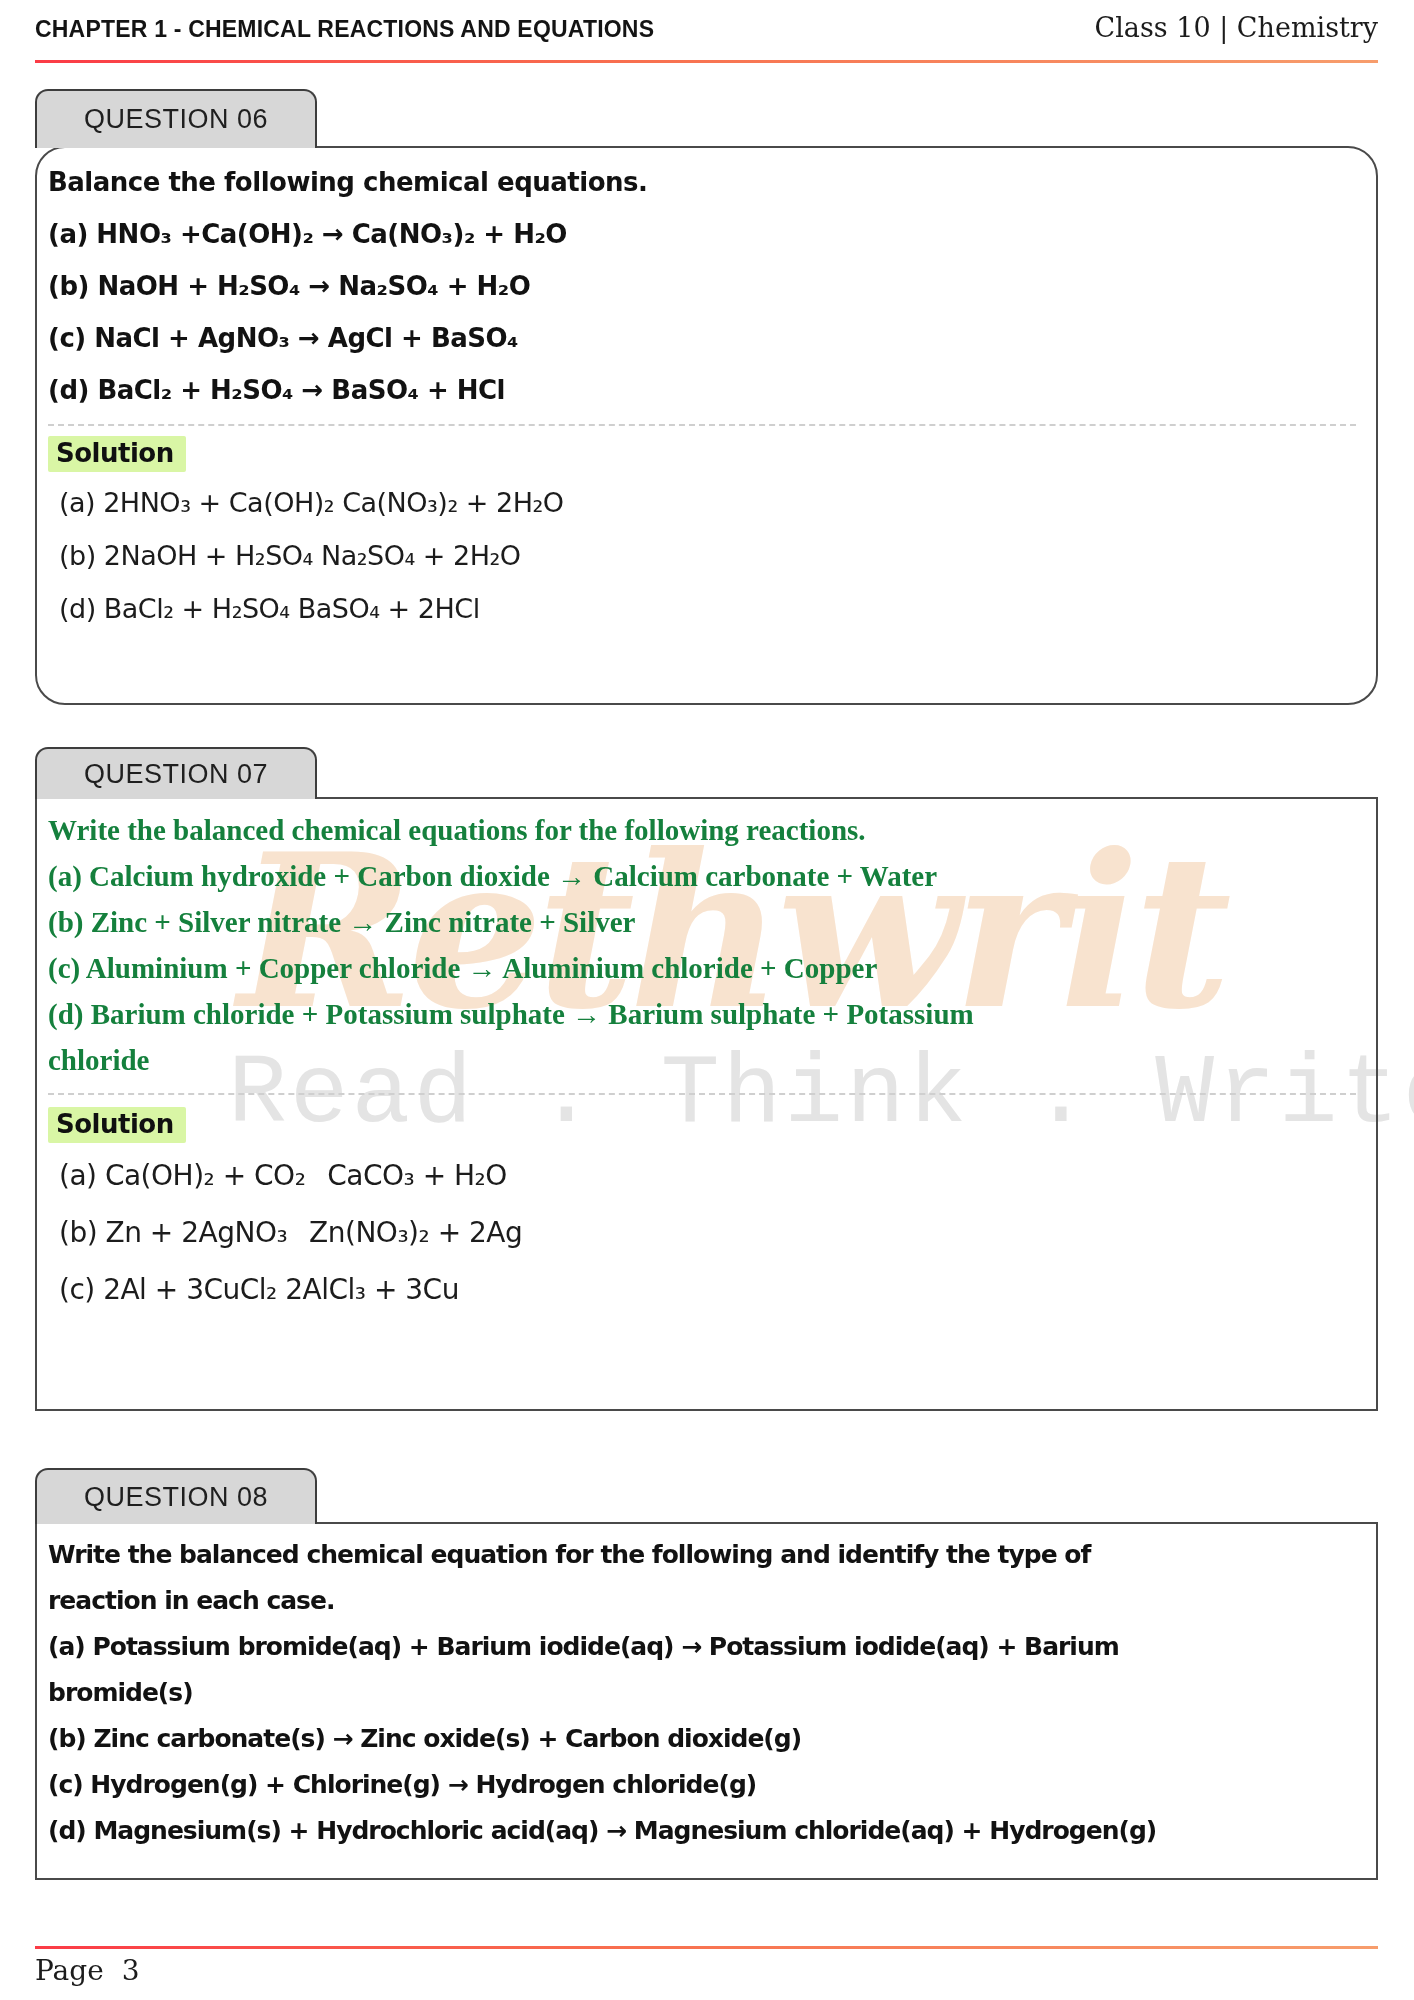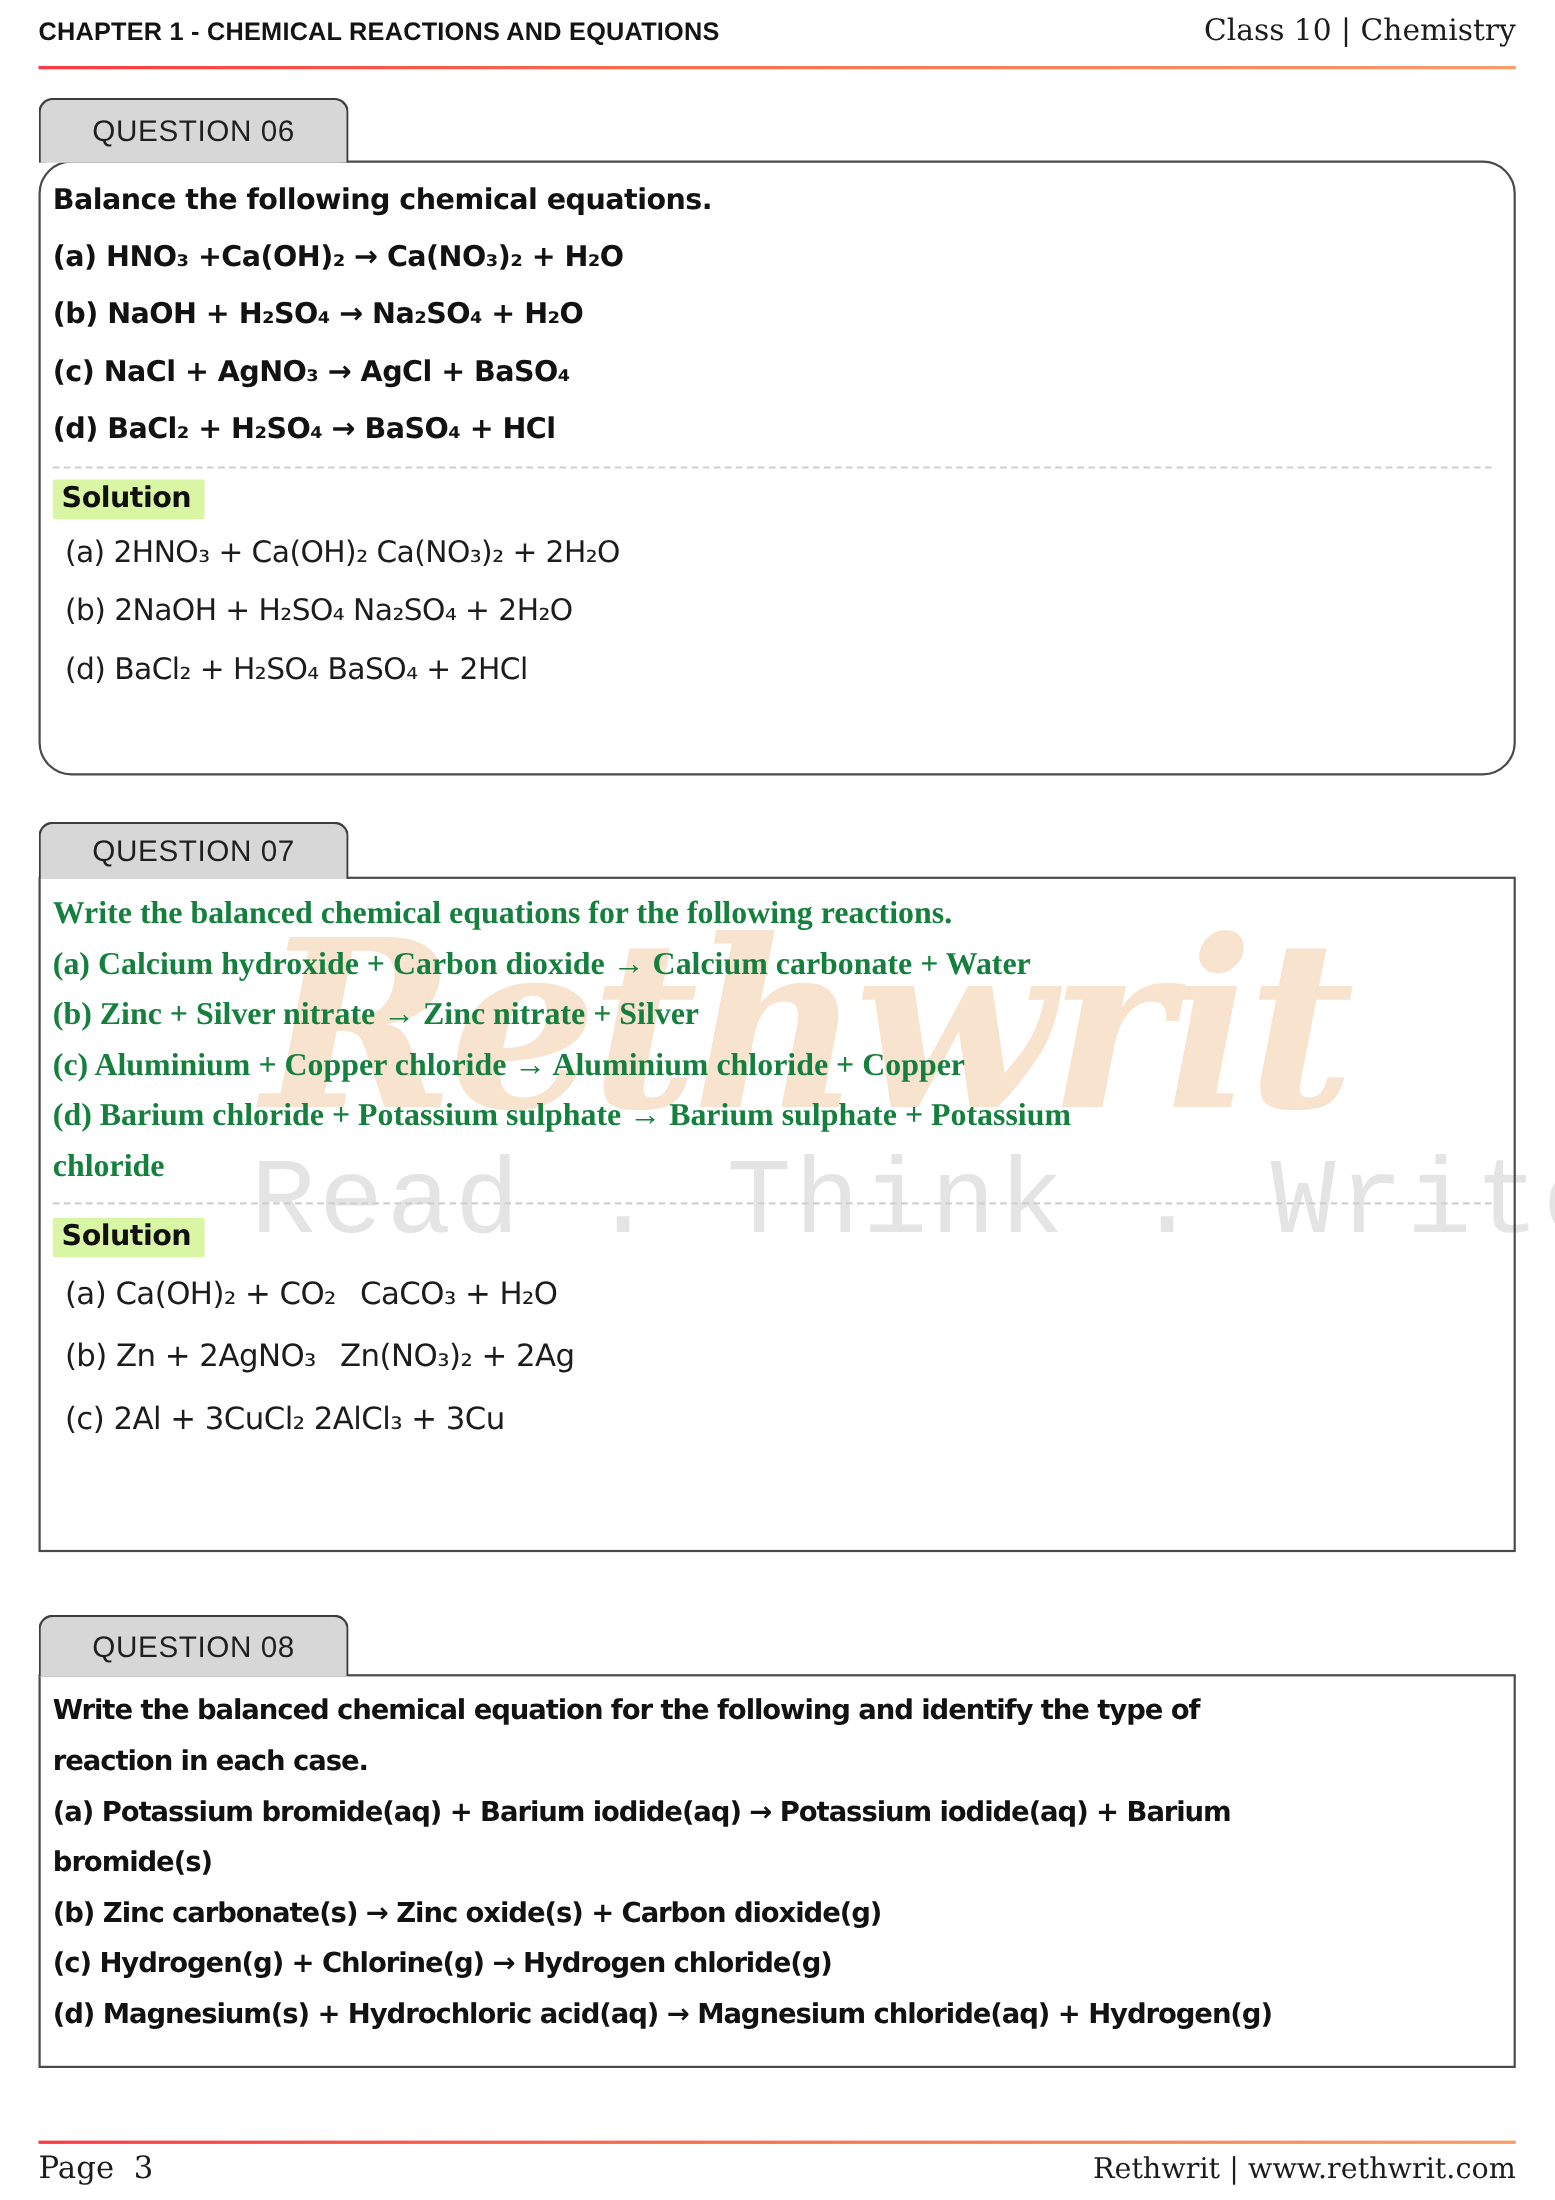--- a/index.html
+++ b/index.html
@@ -212,14 +212,13 @@
 bromide(s)</div>
     <div class="qline sans-q">(b) Zinc carbonate(s) → Zinc oxide(s) + Carbon dioxide(g)</div>
     <div class="qline sans-q">(c) Hydrogen(g) + Chlorine(g) → Hydrogen chloride(g)</div>
     <div class="qline sans-q">(d) Magnesium(s) + Hydrochloric acid(aq) → Magnesium chloride(aq) + Hydrogen(g)</div>
   </div>
 </section>
 
 <div class="rule rule-bottom"></div>
 <div class="footer">
   <div class="footer-page">Page 3</div>
-  <div class="footer-brand">Rethwrit | www.rethwrit.com</div>
 </div>
 
 </body></html>

